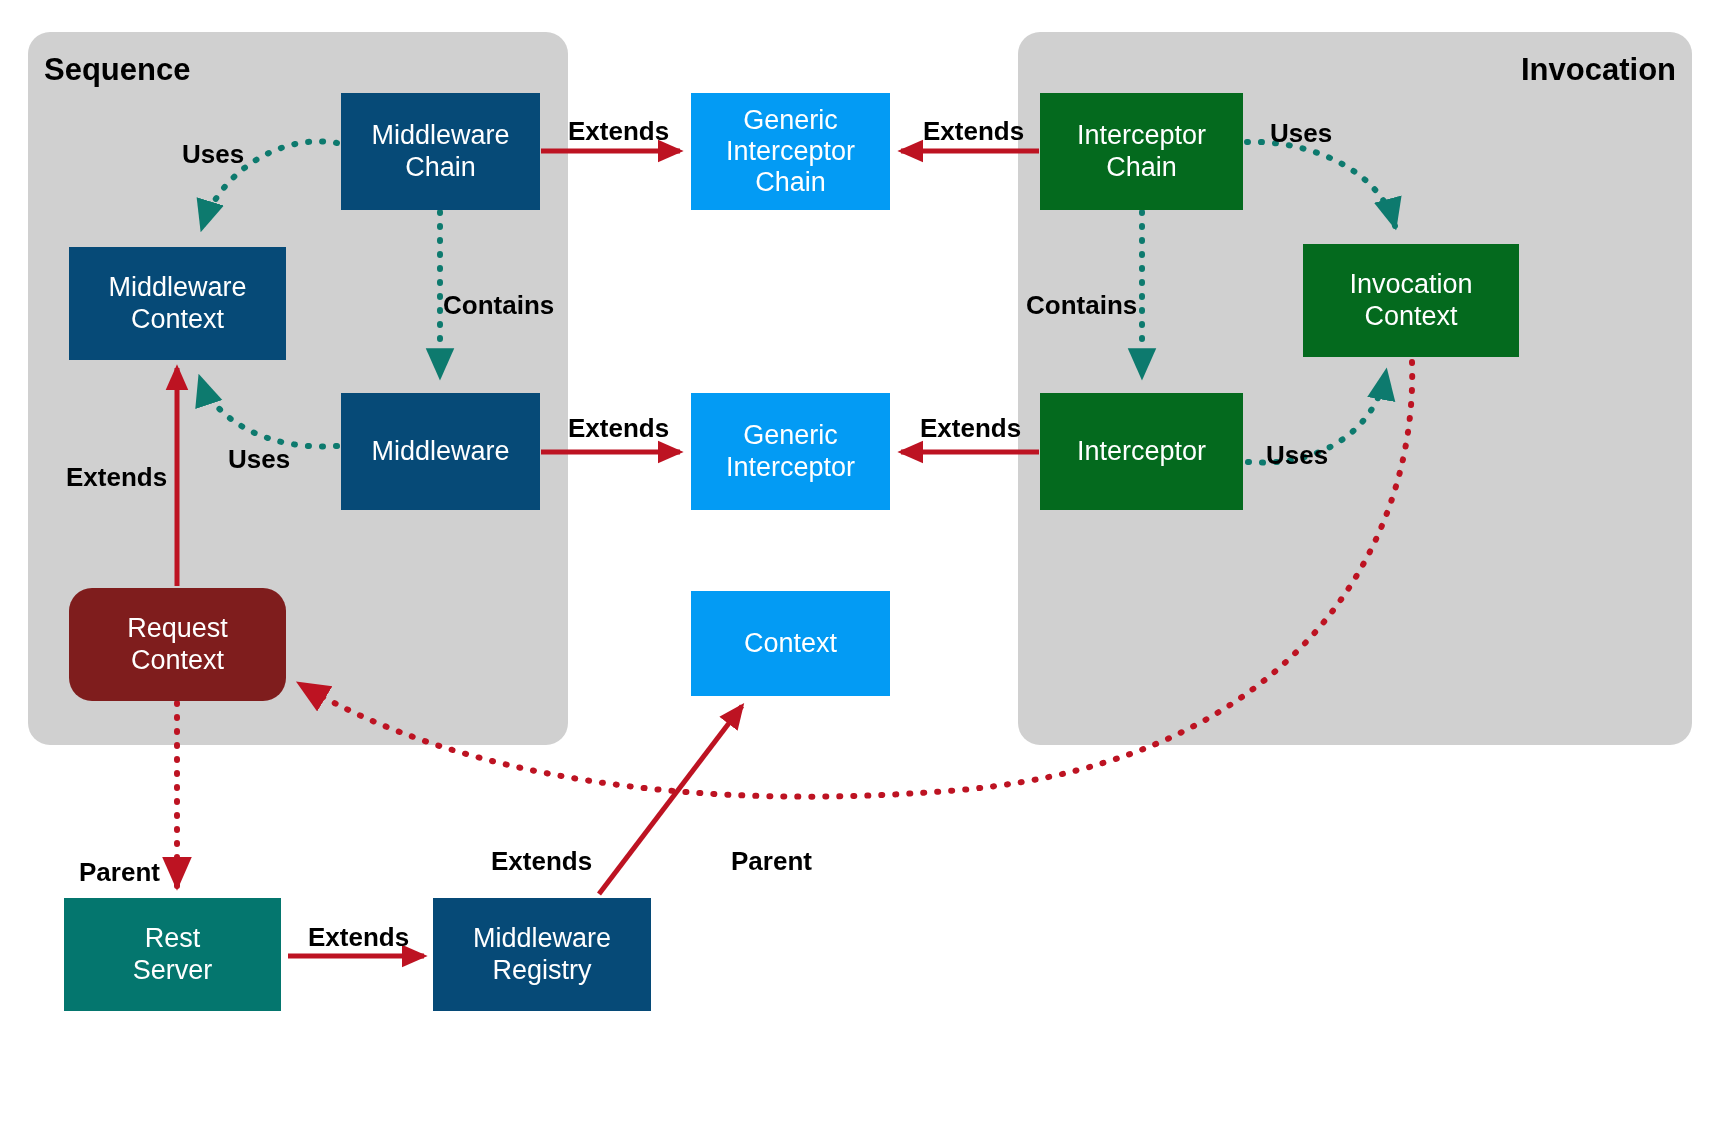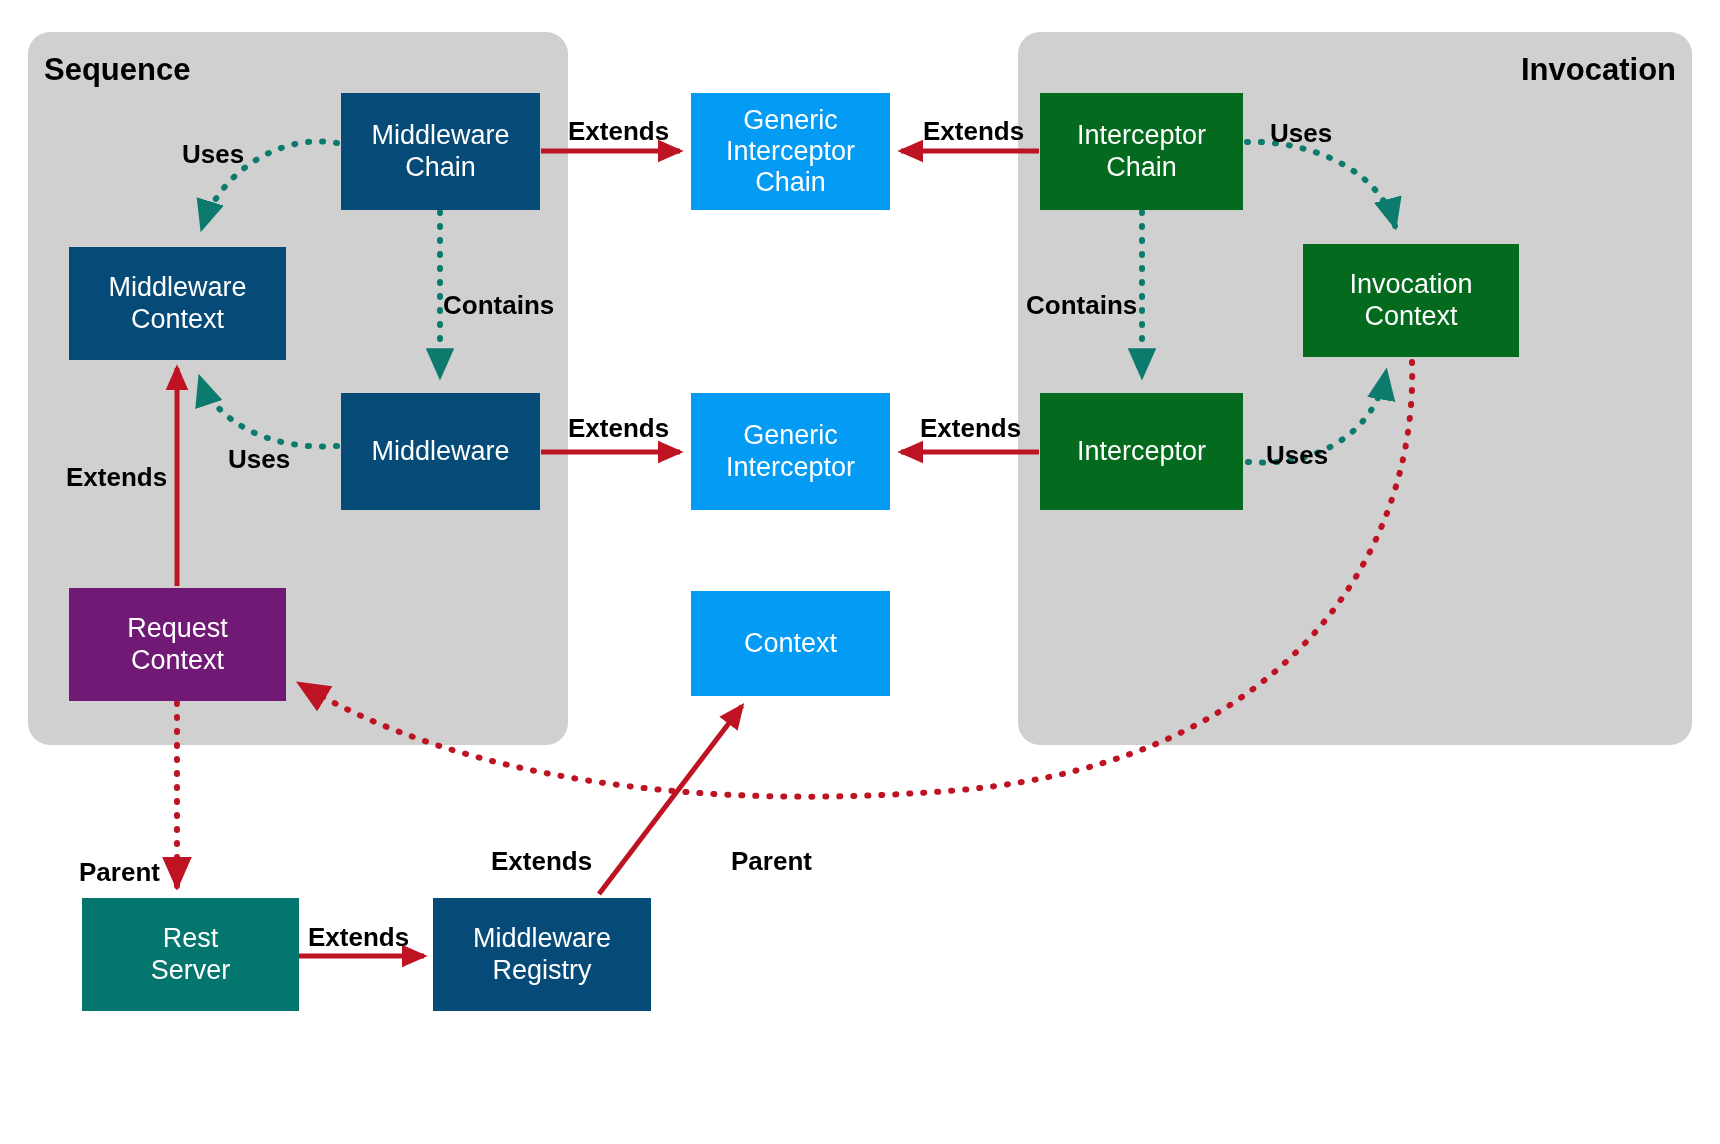--- a/index.html
+++ b/index.html
@@ -121,23 +121,23 @@
 Interceptor
 Chain</div>
   <div class="node" id="n4" style="left: 691px; top: 393px; width: 199px; height: 117px; background: rgb(3, 155, 244);">Generic
 Interceptor</div>
   <div class="node" id="n5" style="left: 691px; top: 591px; width: 199px; height: 105px; background: rgb(3, 155, 244);">Context</div>
   <div class="node" id="n6" style="left: 1040px; top: 93px; width: 203px; height: 117px; background: rgb(4, 106, 30);">Interceptor
 Chain</div>
   <div class="node" id="n7" style="left: 1303px; top: 244px; width: 216px; height: 113px; background: rgb(4, 106, 30);">Invocation
 Context</div>
   <div class="node" id="n8" style="left: 1040px; top: 393px; width: 203px; height: 117px; background: rgb(4, 106, 30);">Interceptor</div>
-  <div class="node" id="n9" style="left: 69px; top: 588px; width: 217px; height: 113px; background: #701a75;">Request
+  <div class="node" id="n9" style="left: 69px; top: 588px; width: 217px; height: 113px; background: #7f1d1d; border-radius: 23px;">Request
 Context</div>
-  <div class="node" id="n10" style="left: 82px; top: 898px; width: 217px; height: 113px; background: rgb(4, 118, 110);">Rest
+  <div class="node" id="n10" style="left: 64px; top: 898px; width: 217px; height: 113px; background: rgb(4, 118, 110);">Rest
 Server</div>
   <div class="node" id="n11" style="left: 433px; top: 898px; width: 218px; height: 113px; background: rgb(6, 74, 119);">Middleware
 Registry</div>
 
   <div class="edge-label" id="e0" style="left: 182px; top: 139px;">Uses</div>
   <div class="edge-label" id="e1" style="left: 568px; top: 116px;">Extends</div>
   <div class="edge-label" id="e2" style="left: 923px; top: 116px;">Extends</div>
   <div class="edge-label" id="e3" style="left: 1270px; top: 118px;">Uses</div>
   <div class="edge-label" id="e4" style="left: 443px; top: 290px;">Contains</div>
   <div class="edge-label" id="e5" style="left: 1026px; top: 290px;">Contains</div>

